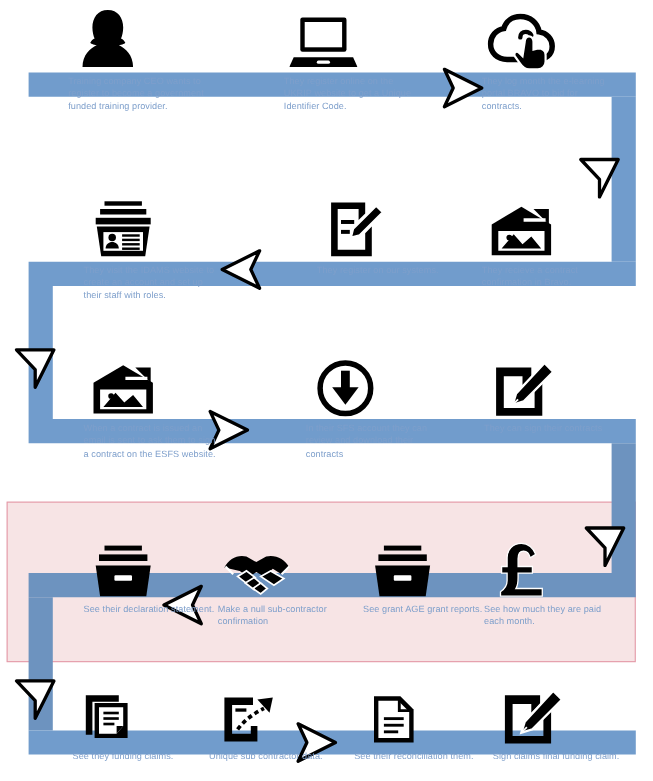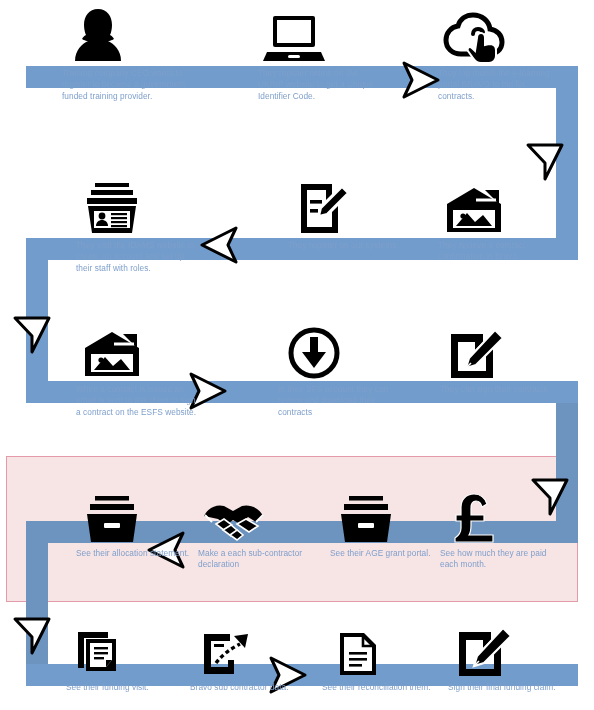--- a/index.html
+++ b/index.html
@@ -243,48 +243,48 @@
 
   <div class="step" style="left:76px;top:484px;">
     <div class="step-icon">
       <svg width="58" height="50" viewBox="0 0 58 50">
         <rect x="12" y="2" width="34" height="4.5" fill="#000"></rect>
         <rect x="7" y="10" width="44" height="6" fill="#000"></rect>
         <path d="M4 20 H54 L50 48 H8 Z" fill="#000"></path>
         <rect x="21" y="29" width="16" height="5" rx="1" fill="#fff"></rect>
       </svg>
     </div>
-    <div class="step-label">See their allocation statement.</div>
+    <div class="step-label">See their declaration statement.</div>
   </div>
 
   <div class="step" style="left:198px;top:484px;">
     <div class="step-icon">
       <svg width="64" height="44" viewBox="0 0 64 44">
         <path d="M2 16 C6 8 14 4 22 6 L31 11 L40 6 C48 4 57 8 61 16 L54 22 L46 17 L38 24 L31 20 L24 25 L16 19 Z" fill="#000"></path>
         <path d="M14 24 L22 19 L30 25 L23 31 Z" fill="#000" stroke="#fff" stroke-width="1.6"></path>
         <path d="M21 30 L29 25 L36 31 L29 36 Z" fill="#000" stroke="#fff" stroke-width="1.6"></path>
         <path d="M28 35 L35 30 L41 35 L35 40 Z" fill="#000" stroke="#fff" stroke-width="1.6"></path>
         <path d="M35 24 L44 19 L56 26 L47 32 Z" fill="#000" stroke="#fff" stroke-width="1.6"></path>
         <path d="M3 15 L10 22" stroke="#fff" stroke-width="2"></path>
         <path d="M61 15 L54 22" stroke="#fff" stroke-width="2"></path>
       </svg>
     </div>
-    <div class="step-label">Make a each sub-contractor declaration</div>
+    <div class="step-label">Make a null sub-contractor confirmation</div>
   </div>
 
   <div class="step" style="left:330px;top:484px;">
     <div class="step-icon">
       <svg width="58" height="50" viewBox="0 0 58 50">
         <rect x="12" y="2" width="34" height="4.5" fill="#000"></rect>
         <rect x="7" y="10" width="44" height="6" fill="#000"></rect>
         <path d="M4 20 H54 L50 48 H8 Z" fill="#000"></path>
         <rect x="21" y="29" width="16" height="5" rx="1" fill="#fff"></rect>
       </svg>
     </div>
-    <div class="step-label">See their AGE grant portal.</div>
+    <div class="step-label">See grant AGE grant reports.</div>
   </div>
 
   <div class="step" style="left:440px;top:484px;">
     <div class="step-icon">
       <svg width="48" height="52" viewBox="0 0 48 52">
         <path d="M35 12 C33 6 28 2 22 2 C14 2 9 8 9 15 L9 23 L4 23 L4 29 L9 29 L9 36 C9 41 6 44 3 46 L3 50 L41 50 L41 43 L17 43 C19 40 19 36 19 33 L19 29 L32 29 L32 23 L19 23 L19 16 C19 11 21 9 24 9 C27 9 29 11 30 15 Z" fill="#000" stroke="#fff" stroke-width="1.2"></path>
       </svg>
     </div>
     <div class="step-label">See how much they are paid each month.</div>
   </div>
@@ -294,33 +294,33 @@
       <svg width="52" height="48" viewBox="0 0 52 48">
         <path d="M2 2 H32 V8 H8 V38 H2 Z" fill="#000"></path>
         <path d="M10 9 H40 V41 H10 Z" fill="#000"></path>
         <path d="M14 13 H36 V30 L30 37 H14 Z" fill="#fff"></path>
         <rect x="18" y="17" width="14" height="2.4" fill="#000"></rect>
         <rect x="18" y="22" width="14" height="2.4" fill="#000"></rect>
         <rect x="18" y="27" width="10" height="2.4" fill="#000"></rect>
         <path d="M30 30 H36 L30 37 Z" fill="#000"></path>
       </svg>
     </div>
-    <div class="step-label">See their funding visit.</div>
+    <div class="step-label">See they funding claims.</div>
   </div>
 
   <div class="step" style="left:190px;top:618px;">
     <div class="step-icon">
       <svg width="52" height="48" viewBox="0 0 52 48">
         <path d="M4 4 H30 V11 H11 V37 H28 V30 H34 V44 H4 Z" fill="#000"></path>
         <rect x="14" y="14" width="10" height="3" fill="#000"></rect>
         <path d="M16 33 C22 25 30 19 40 14" fill="none" stroke="#000" stroke-width="3.4" stroke-dasharray="4 3"></path>
         <path d="M34 6 L48 4 L45 18 Z" fill="#000"></path>
       </svg>
     </div>
-    <div class="step-label">Bravo sub contractor data.</div>
+    <div class="step-label">Unique sub contractor data.</div>
   </div>
 
   <div class="step" style="left:322px;top:618px;">
     <div class="step-icon">
       <svg width="44" height="48" viewBox="0 0 44 48">
         <path d="M4 3 H28 L40 15 V45 H4 Z" fill="#000"></path>
         <path d="M8 7 H26 L36 17 V41 H8 Z" fill="#fff"></path>
         <path d="M27 4 V16 H39" fill="none" stroke="#000" stroke-width="2.6"></path>
         <rect x="13" y="22" width="18" height="2.6" fill="#000"></rect>
         <rect x="13" y="28" width="18" height="2.6" fill="#000"></rect>
@@ -331,16 +331,16 @@
   </div>
 
   <div class="step" style="left:448px;top:618px;">
     <div class="step-icon">
       <svg width="58" height="52" viewBox="0 0 58 52">
         <path d="M4 6 H36 V14 L28 22 V14 H11 V43 H39 V27 L46 20 V50 H4 Z" fill="#000"></path>
         <path d="M48 2 L56 10 L29 37 L19 40 L22 30 Z" fill="#000" stroke="#fff" stroke-width="2.2"></path>
         <path d="M20 39 L24 35" stroke="#fff" stroke-width="1.6"></path>
       </svg>
     </div>
-    <div class="step-label">Sign their final funding claim.</div>
+    <div class="step-label">Sign claims final funding claim.</div>
   </div>
 
 </div>
 
 </body></html>

